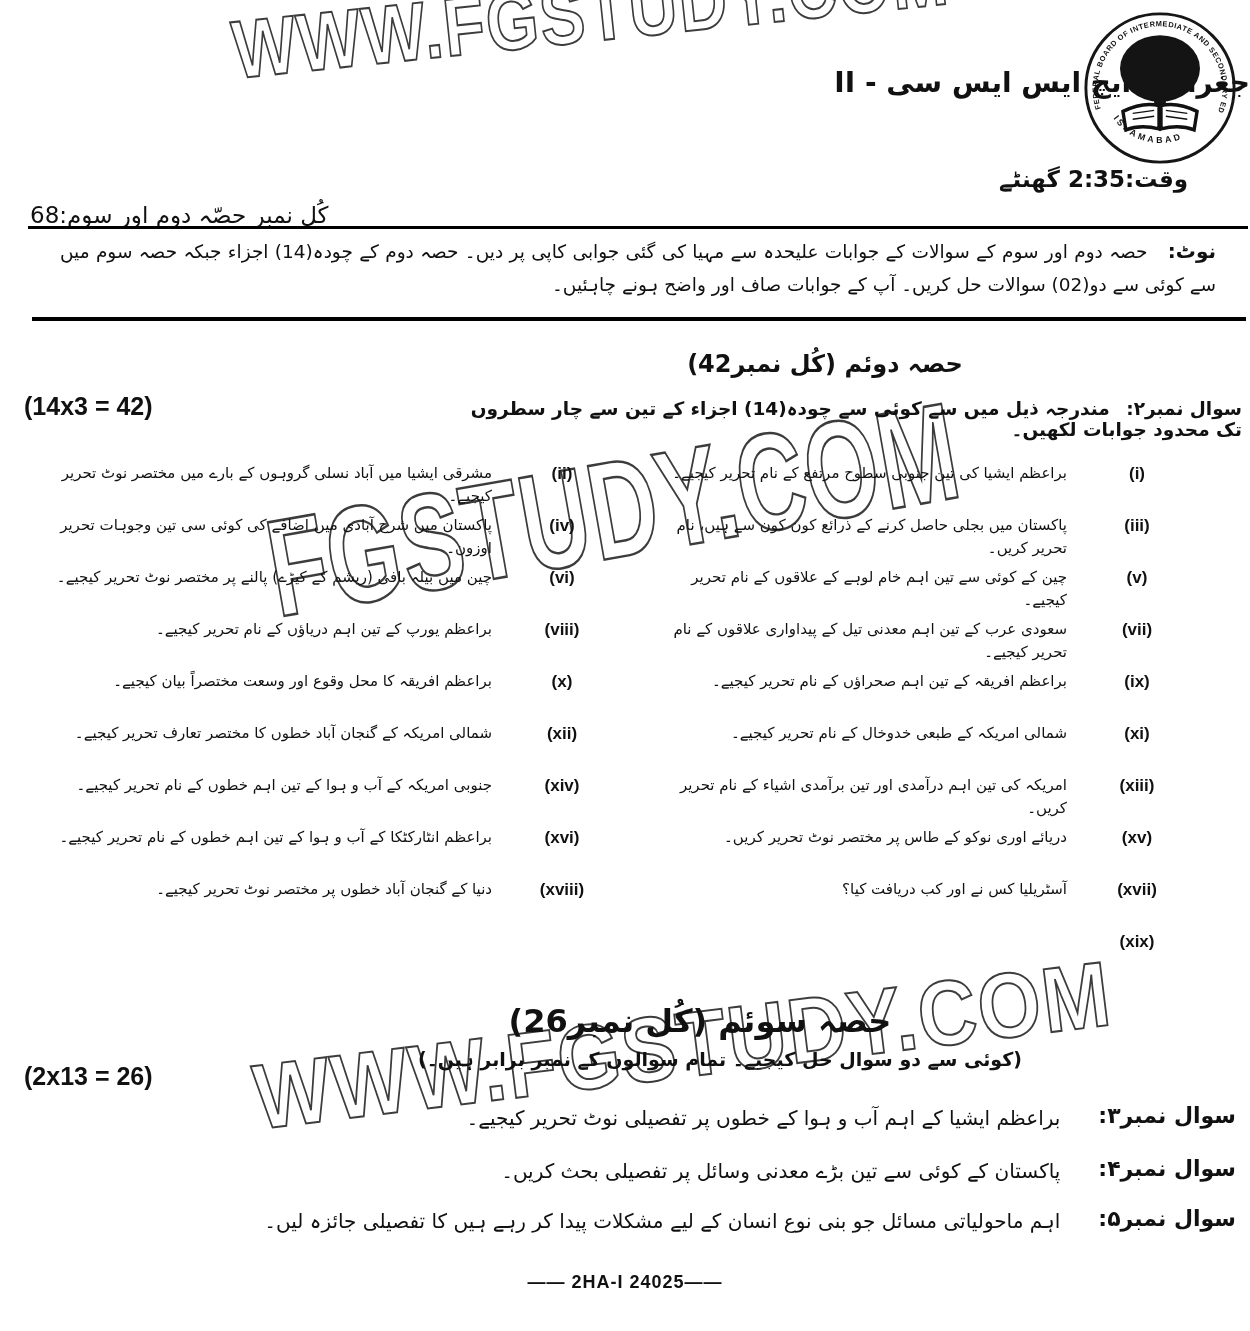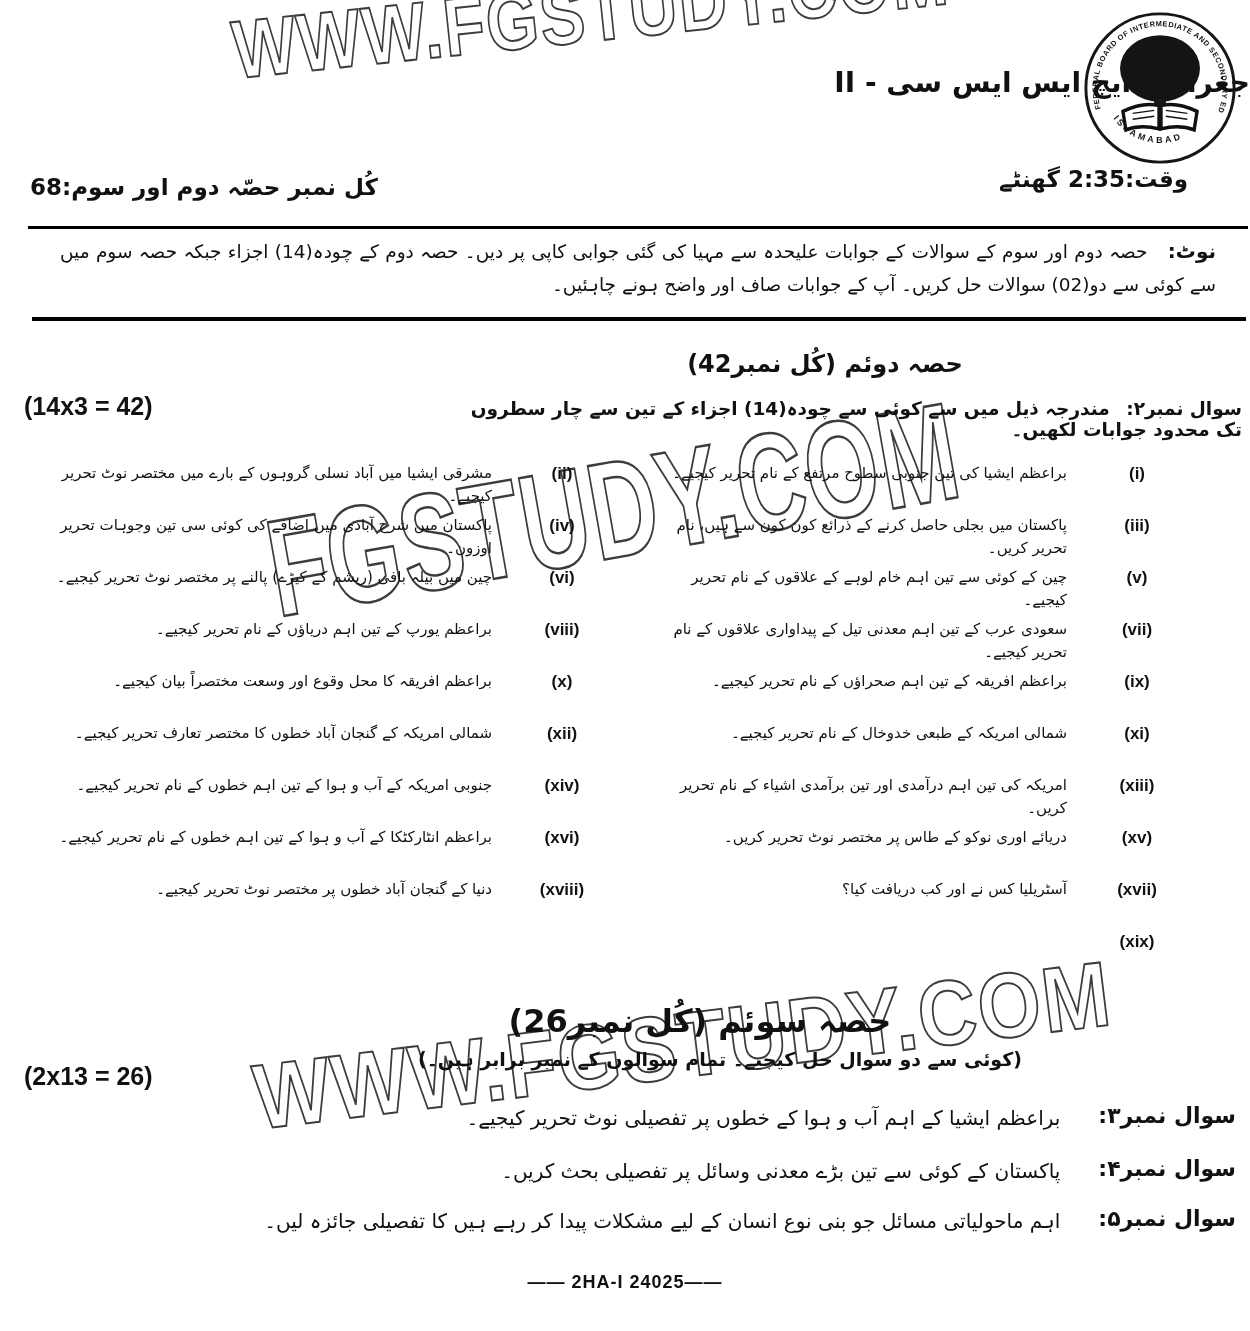--- a/index.html
+++ b/index.html
@@ -14,21 +14,21 @@
     -webkit-text-stroke:2px #3c3c3c;letter-spacing:2px;pointer-events:none;
   }
   .wm-top{left:228px;top:4px;font-size:82px;transform:rotate(-6deg) scale(.82,1);transform-origin:left top;}
   .wm-mid{left:256px;top:492px;font-size:138px;transform:rotate(-10deg) scale(.68,1);transform-origin:left top;-webkit-text-stroke-width:2.5px;}
   .wm-bot{left:248px;top:1046px;font-size:92px;transform:rotate(-7deg) scale(.88,1);transform-origin:left top;}
   
   .title{position:absolute;z-index:2;top:66px;left:0;width:1250px;text-align:right;
          font-size:28px;font-weight:bold;direction:rtl;}
   .logo{position:absolute;z-index:2;left:1082px;top:10px;width:156px;height:156px;}
   .time{position:absolute;z-index:2;top:166px;right:62px;font-size:23px;font-weight:bold;direction:rtl;}
-  .total-marks{position:absolute;z-index:2;top:174px;left:30px;font-size:23px;font-weight:bold;direction:rtl;}
+  .total-marks{position:absolute;z-index:2;top:202px;left:30px;font-size:23px;font-weight:normal;direction:rtl;}
   .rule1{position:absolute;z-index:2;top:226px;left:28px;right:2px;border-top:3px solid #000;}
   .rule2{position:absolute;z-index:2;top:317px;left:32px;right:4px;border-top:4px solid #000;}
   
   .note{position:absolute;z-index:2;top:234px;left:60px;right:34px;direction:rtl;
         font-size:18.5px;line-height:1.75;text-align:justify;}
   .note-label{font-weight:bold;font-size:20px;padding-left:14px;}
   
   .p2-head{position:absolute;z-index:2;top:350px;left:400px;width:850px;text-align:center;
            font-size:24px;font-weight:bold;direction:rtl;}
   .q2-line{position:absolute;z-index:2;top:398px;right:8px;left:470px;direction:rtl;

